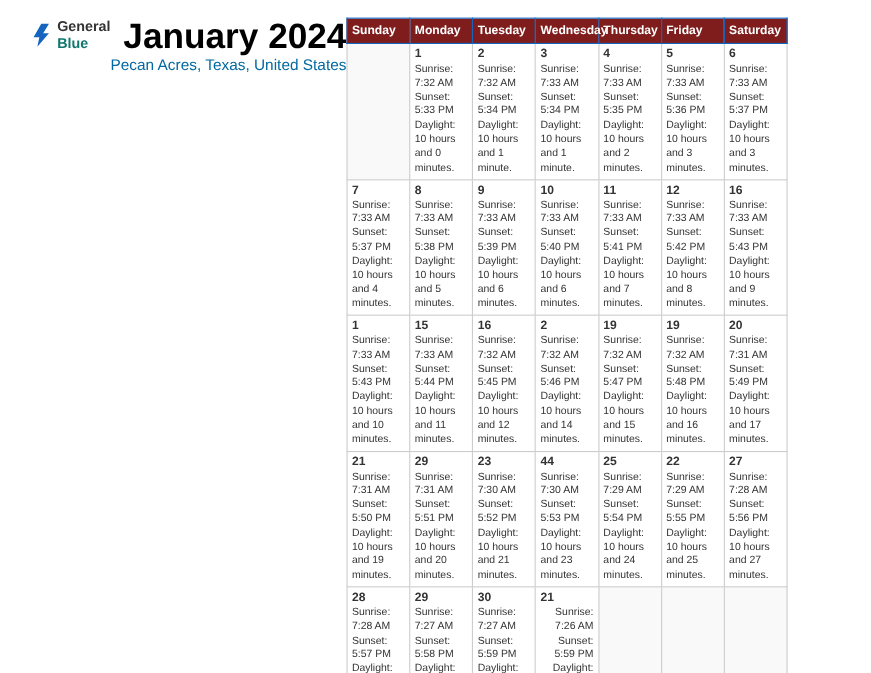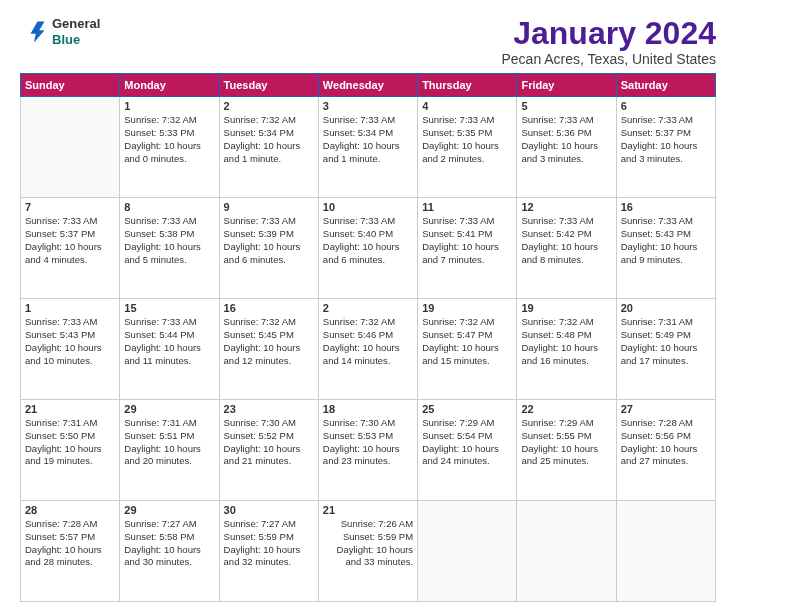--- a/index.html
+++ b/index.html
@@ -8,21 +8,21 @@
       background: #fff;
       width: 792px;
       height: 612px;
       overflow: hidden;
     }
     .page {
       width: 736px;
       height: 612px;
       padding: 16px 20px 10px 20px;
       display: flex;
-      flex-direction: column;
+      flex-direction: row;
     }
     .header {
       display: flex;
       justify-content: space-between;
       align-items: flex-start;
       margin-bottom: 6px;
     }
     .logo {
       display: flex;
       align-items: center;
@@ -38,37 +38,37 @@
     .logo-icon {
       width: 28px;
       height: 28px;
     }
     .title-block {
       text-align: right;
     }
     .main-title {
       font-size: 32px;
       font-weight: bold;
-      color: #4c1d95;
+      color: #000000;
       line-height: 1.1;
     }
     .subtitle {
       font-size: 14px;
-      color: #404040;
+      color: #0369a1;
     }
     .calendar {
       flex: 1;
       border: 1px solid #ccc;
       border-collapse: collapse;
       width: 100%;
       table-layout: fixed;
       font-size: 10px;
     }
     .calendar th {
-      background-color: #be185d;
+      background-color: #7f1d1d;
       color: #fff;
       padding: 5px 4px;
       font-size: 11px;
       font-weight: bold;
       border: 1px solid #1565c0;
       text-align: left;
     }
     .calendar td {
       border: 1px solid #ccc;
       vertical-align: top;
@@ -289,21 +289,21 @@
 and 20 minutes.</div>
           </td>
           <td>
             <span class="day-num">23</span>
             <div class="cell-text" style="white-space: pre-line;">Sunrise: 7:30 AM
 Sunset: 5:52 PM
 Daylight: 10 hours
 and 21 minutes.</div>
           </td>
           <td>
-            <span class="day-num">18</span>
+            <span class="day-num">44</span>
             <div class="cell-text" style="white-space: pre-line;">Sunrise: 7:30 AM
 Sunset: 5:53 PM
 Daylight: 10 hours
 and 23 minutes.</div>
           </td>
           <td>
             <span class="day-num">25</span>
             <div class="cell-text" style="white-space: pre-line;">Sunrise: 7:29 AM
 Sunset: 5:54 PM
 Daylight: 10 hours

